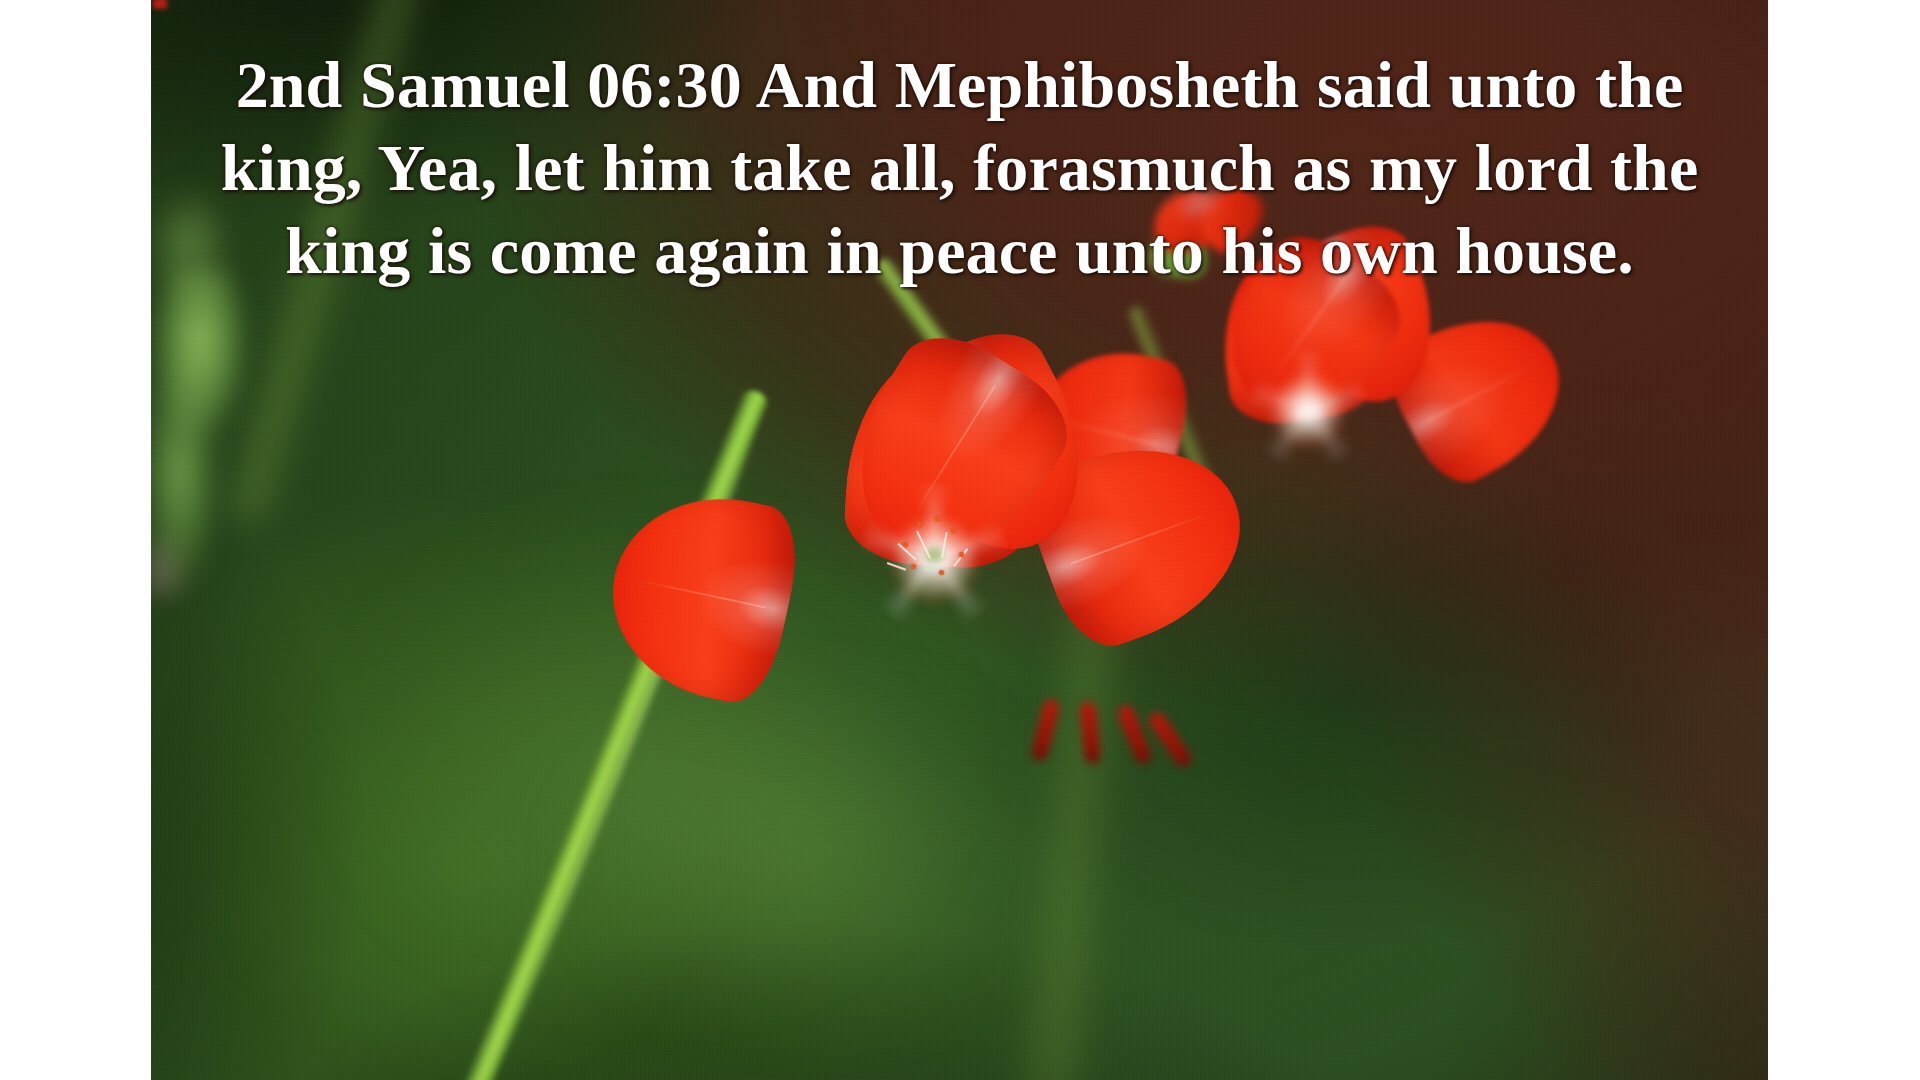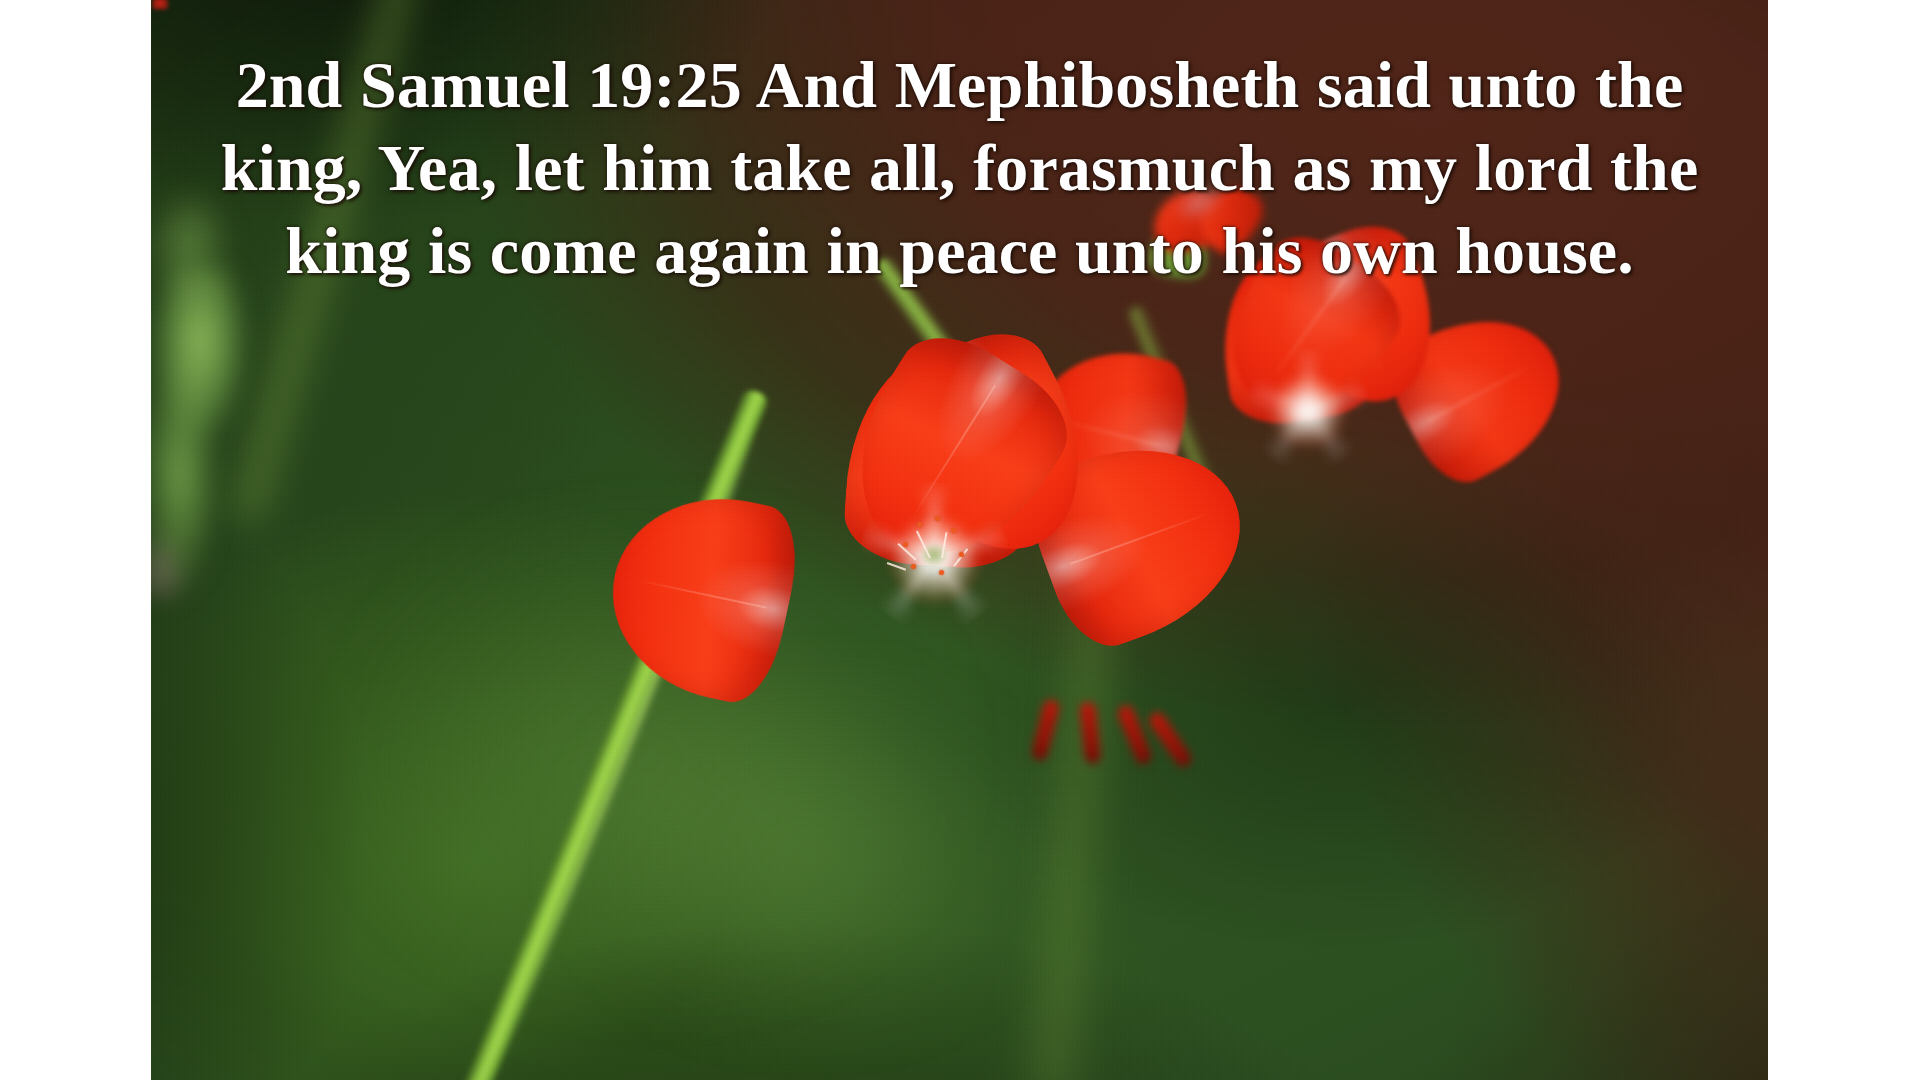--- a/index.html
+++ b/index.html
@@ -375,16 +375,16 @@
       <div class="stamen" style="left:26px;  top:-6px;"></div>
       <div class="stamen" style="left:-22px; top:6px;"></div>
       <div class="stamen" style="left:6px;   top:12px;"></div>
     </div>
 
     <div id="photo-grain"></div>
     <div id="photo-vignette"></div>
   </div>
 
   <div id="verse">
-    <span id="verse-text">2nd Samuel 19:25 And Mephibosheth said unto the king, Yea, let him take all, forasmuch as my lord the king is come again in peace unto his own house.</span>
+    <span id="verse-text">2nd Samuel 06:30 And Mephibosheth said unto the king, Yea, let him take all, forasmuch as my lord the king is come again in peace unto his own house.</span>
   </div>
 
 </div>
 
 </body></html>

